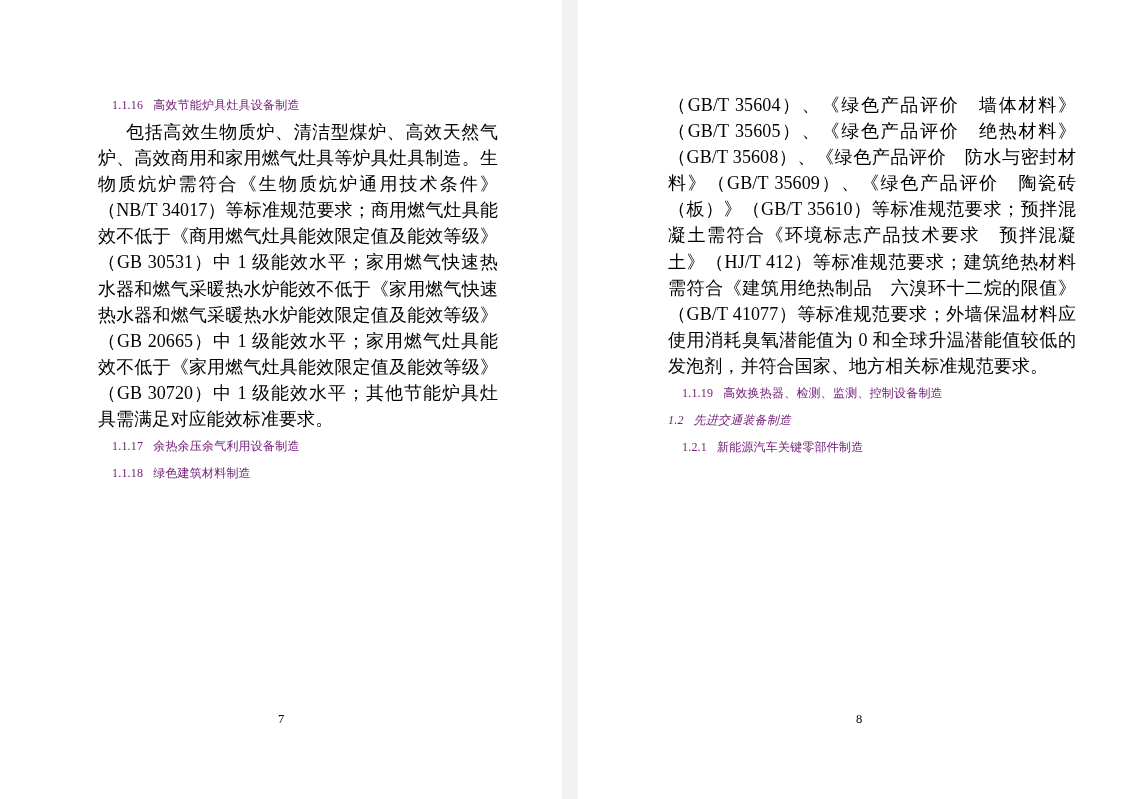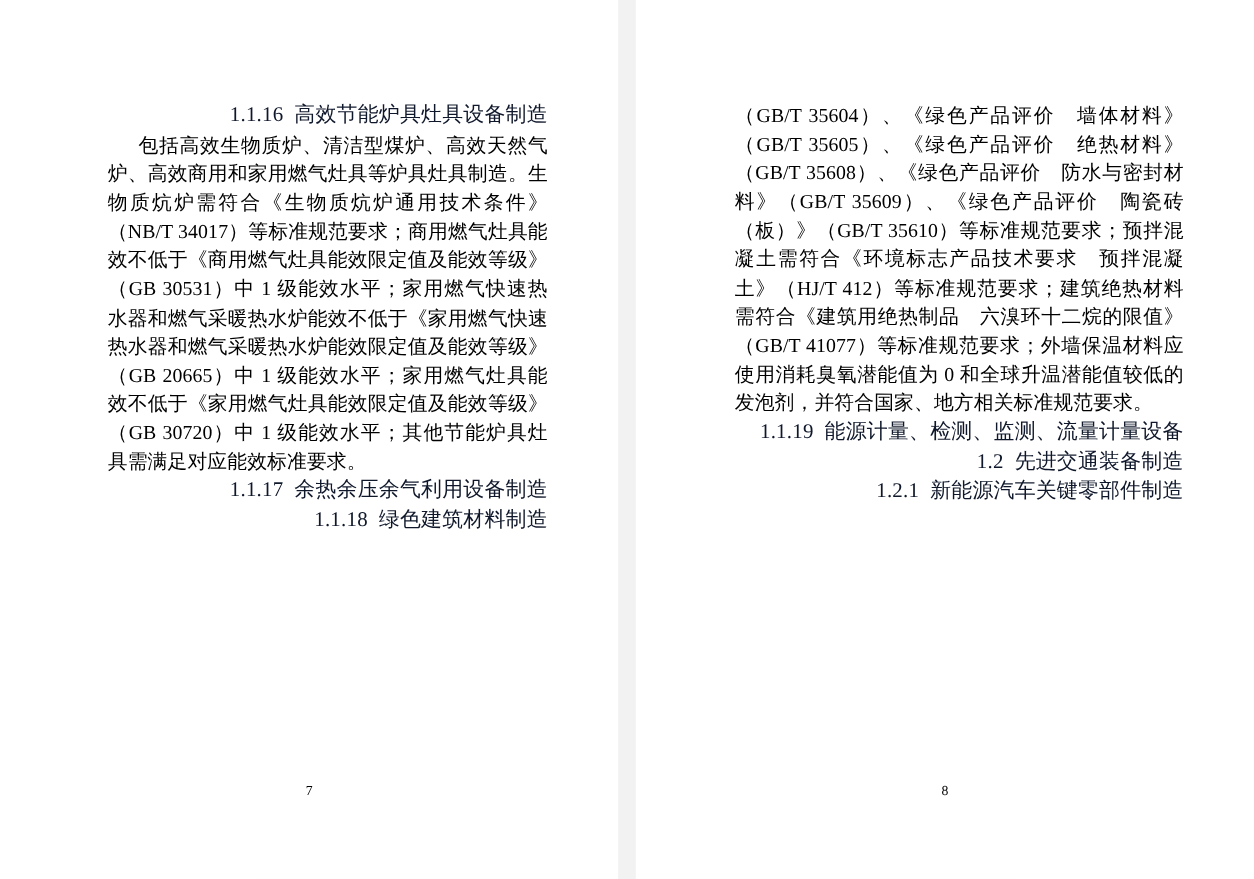--- a/index.html
+++ b/index.html
@@ -40,34 +40,33 @@
     left: 98px;
     width: 400px;
     height: 620px;
   }
   .page-right .page-body {
     left: 90px;
     width: 408px;
   }
 
   .heading {
-    font-size: 19px;
+    font-size: 12px;
     line-height: 26px;
     margin: 0 0 1px 0;
-    color: #0f172a;
+    color: #701a75;
     letter-spacing: 0.2px;
     white-space: nowrap;
-    text-align: right;
   }
   .heading .num {
     display: inline-block;
     margin-right: 10px;
   }
   .h-lvl3 { padding-left: 14px; }
-  .h-lvl2 { padding-left: 0px; }
+  .h-lvl2 { padding-left: 0px; font-style: italic; }
 
   .para {
     font-size: 18px;
     line-height: 26.1px;
     margin: 0 0 1px 0;
     color: #000;
     text-align: justify;
     text-justify: inter-ideograph;
     text-indent: 28px;
     letter-spacing: 0.1px;
@@ -120,21 +119,21 @@
   </div>
 
   <div class="gutter"></div>
 
   <div class="page page-right">
     <div class="page-body">
 
       <p class="para" style="text-indent:0;">（GB/T 35604）、《绿色产品评价　墙体材料》（GB/T 35605）、《绿色产品评价　绝热材料》（GB/T 35608）、《绿色产品评价　防水与密封材料》（GB/T 35609）、《绿色产品评价　陶瓷砖（板）》（GB/T 35610）等标准规范要求；预拌混凝土需符合《环境标志产品技术要求　预拌混凝土》（HJ/T 412）等标准规范要求；建筑绝热材料需符合《建筑用绝热制品　六溴环十二烷的限值》（GB/T 41077）等标准规范要求；外墙保温材料应使用消耗臭氧潜能值为 0 和全球升温潜能值较低的发泡剂，并符合国家、地方相关标准规范要求。</p>
 
       <div class="heading h-lvl3">
-        <span class="num">1.1.19</span><span>能源计量、检测、监测、流量计量设备</span>
+        <span class="num">1.1.19</span><span>高效换热器、检测、监测、控制设备制造</span>
       </div>
 
 
       <div class="heading h-lvl2">
         <span class="num">1.2</span><span>先进交通装备制造</span>
       </div>
 
       <div class="heading h-lvl3">
         <span class="num">1.2.1</span><span>新能源汽车关键零部件制造</span>
       </div>

